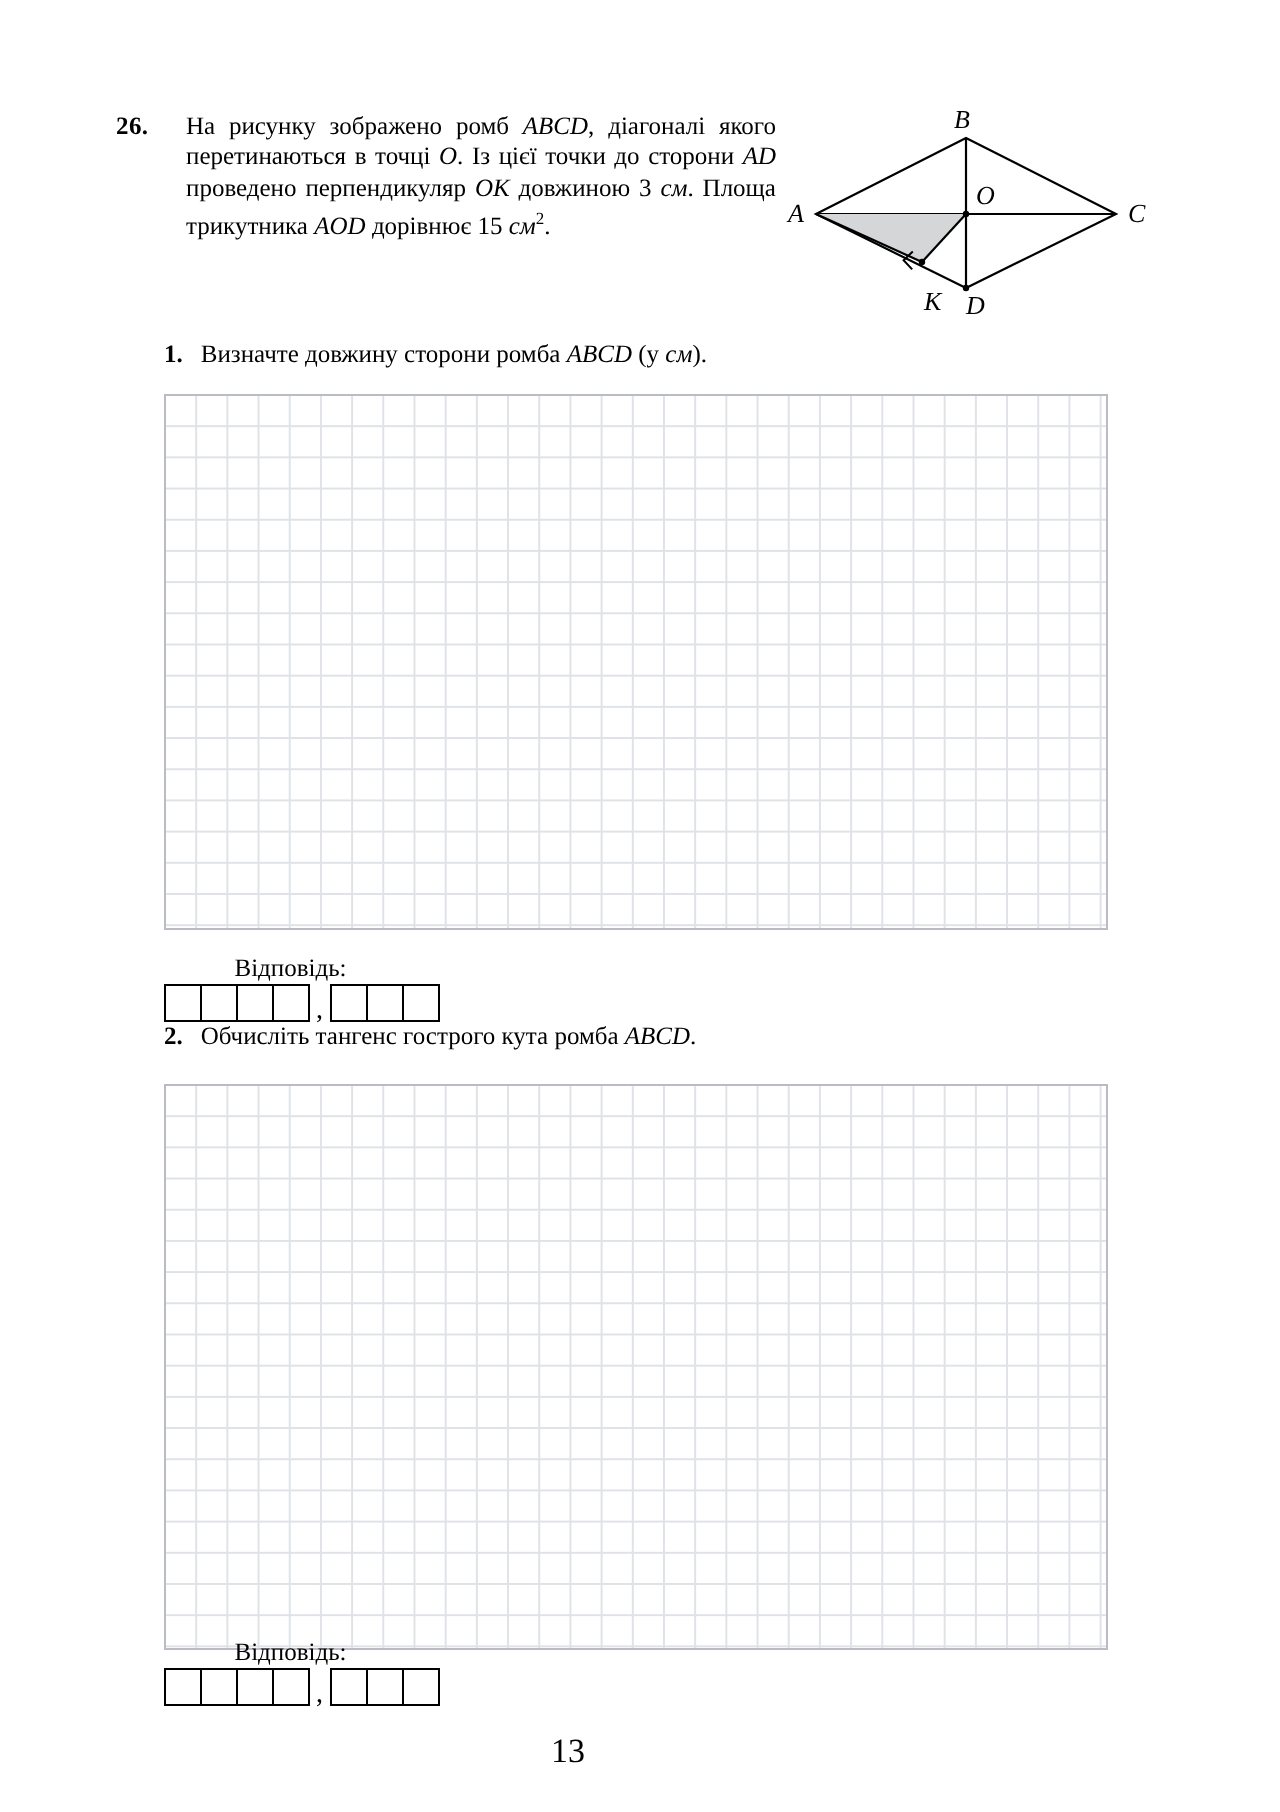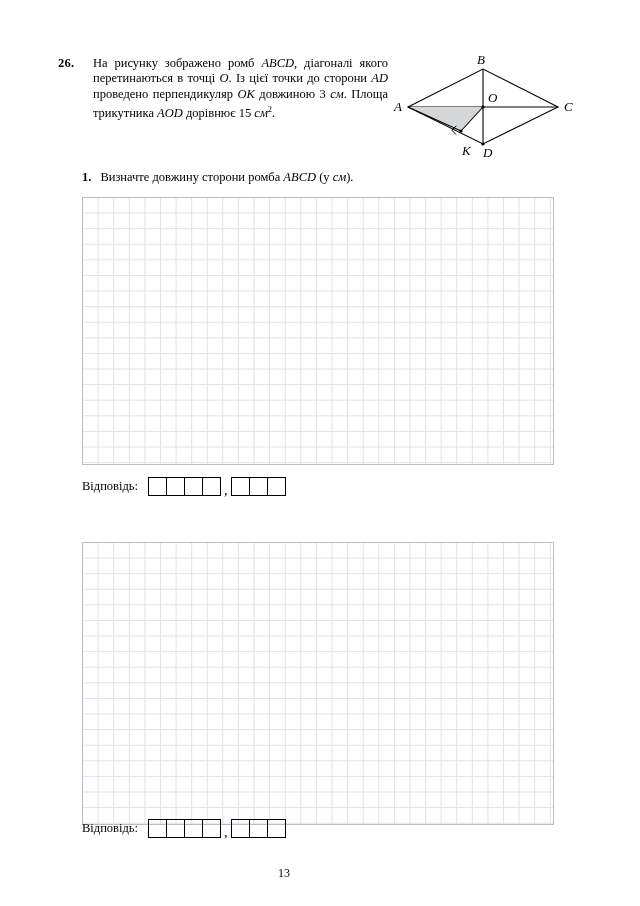--- a/index.html
+++ b/index.html
@@ -78,20 +78,21 @@
     background-size: 15.6px 15.6px;
     background-position: -1px -1px;
   }
 
   
   .answer-row {
     position: absolute;
     display: flex;
     align-items: center;
     font-size: 12.5px;
+    flex-direction: column;
   }
   .answer-label {
     margin-right: 10px;
   }
   .boxes {
     display: flex;
     align-items: center;
   }
   .abox {
     width: 19px;
@@ -107,21 +108,21 @@
     transform: translateY(4px);
   }
 
   
   .page-number {
     position: absolute;
     left: 0;
     right: 0;
     top: 866px;
     text-align: center;
-    font-size: 12px;
+    font-size: 17px;
   }
 </style>
 </head>
 <body>
 
 <div class="page">
 
   <div class="problem">
     <span class="prob-num">26.</span>
     <div class="prob-text">На рисунку зображено ромб <i>ABCD</i>, діагоналі якого перетинаються в точці <i>O</i>. Із цієї точки до сторони <i>AD</i> проведено перпендикуляр <i>OK</i> довжиною 3 <i>см</i>. Площа трикутника <i>AOD</i> дорівнює 15 <i>см</i><sup>2</sup>.</div>
@@ -168,20 +169,23 @@
       <span class="abox"></span>
       <span class="abox"></span>
       <span class="abox"></span>
       <span class="comma">,</span>
       <span class="abox"></span>
       <span class="abox"></span>
       <span class="abox"></span>
     </span>
   </div>
 
+  <div class="subq" style="left:82px; top:511px;">
+    <span class="n">2.</span><span>Обчисліть тангенс гострого кута ромба <i>ABCD</i>.</span>
+  </div>
 
   <div class="grid" style="left:82px; top:542px; width:470px; height:281px;"></div>
 
   <div class="answer-row" style="left:82px; top:819px;">
     <span class="answer-label">Відповідь:</span>
     <span class="boxes">
       <span class="abox"></span>
       <span class="abox"></span>
       <span class="abox"></span>
       <span class="abox"></span>

